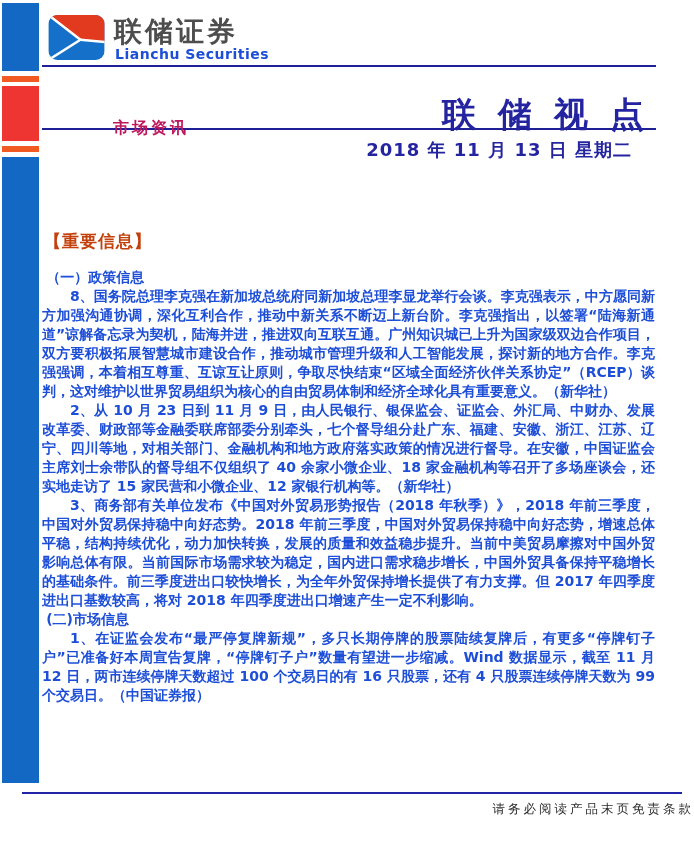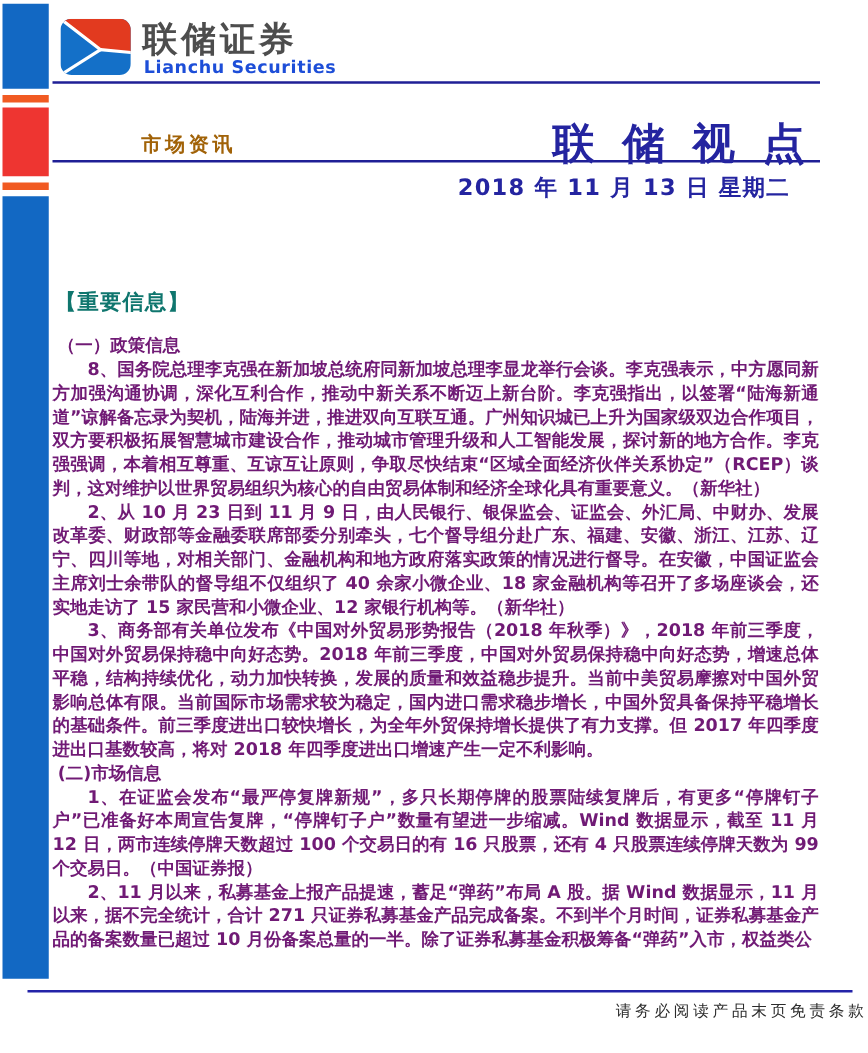--- a/index.html
+++ b/index.html
@@ -30,44 +30,44 @@
     font-size:14px; font-weight:bold; color:#1d4ed8; letter-spacing:0.5px;
   }
 
   
   .rule { position:absolute; height:2px; background:#1f1f96; }
   .rule-top    { left:42px; top:65px;  width:614px; }
   .rule-mast   { left:42px; top:128px; width:614px; }
   .rule-footer { left:22px; top:792px; width:660px; background:#2323a8; }
 
   .category-label {
-    position:absolute; left:113px; top:106px;
-    font-size:16px; font-weight:bold; color:#a16207; letter-spacing:3px;
+    position:absolute; left:113px; top:118px;
+    font-size:16px; font-weight:bold; color:#be185d; letter-spacing:3px;
   }
   .masthead {
     position:absolute; left:442px; top:92px;
     font-size:34px; font-weight:bold; color:#2424a0; letter-spacing:22px;
     white-space:nowrap;
   }
   .issue-date {
     position:absolute; right:62px; top:138px;
     font-size:18px; font-weight:bold; color:#2424a0; letter-spacing:1px;
   }
 
   
   .body-content {
     position:absolute; left:42px; top:230px; width:613px;
   }
   .section-title {
-    font-size:17px; font-weight:bold; color:#0f766e;
+    font-size:17px; font-weight:bold; color:#c2410c;
     letter-spacing:1px; margin:0 0 15px 2px;
   }
   .body-content p {
     font-size:14px; line-height:19px; font-weight:600;
-    color:#701a75; text-align:justify;
+    color:#1d4ed8; text-align:justify;
     margin:0;
   }
   .body-content p.p-indent { text-indent:2em; }
   .body-content p.p-subhead { text-indent:0.3em; font-weight:bold; }
 
   
   .footer-disclaimer {
     position:absolute; left:0; top:801px; width:694px;
     text-align:right; font-size:12.5px; color:#2b2b2b; letter-spacing:3px;
   }
@@ -113,20 +113,19 @@
 
   <div class="body-content">
     <h2 class="section-title">【重要信息】</h2>
     <div id="paragraphs">
         <p class="p-subhead">（一）政策信息</p>
         <p class="p-indent">8、国务院总理李克强在新加坡总统府同新加坡总理李显龙举行会谈。李克强表示，中方愿同新方加强沟通协调，深化互利合作，推动中新关系不断迈上新台阶。李克强指出，以签署“陆海新通道”谅解备忘录为契机，陆海并进，推进双向互联互通。广州知识城已上升为国家级双边合作项目，双方要积极拓展智慧城市建设合作，推动城市管理升级和人工智能发展，探讨新的地方合作。李克强强调，本着相互尊重、互谅互让原则，争取尽快结束“区域全面经济伙伴关系协定”（RCEP）谈判，这对维护以世界贸易组织为核心的自由贸易体制和经济全球化具有重要意义。（新华社）</p>
         <p class="p-indent">2、从 10 月 23 日到 11 月 9 日，由人民银行、银保监会、证监会、外汇局、中财办、发展改革委、财政部等金融委联席部委分别牵头，七个督导组分赴广东、福建、安徽、浙江、江苏、辽宁、四川等地，对相关部门、金融机构和地方政府落实政策的情况进行督导。在安徽，中国证监会主席刘士余带队的督导组不仅组织了 40 余家小微企业、18 家金融机构等召开了多场座谈会，还实地走访了 15 家民营和小微企业、12 家银行机构等。（新华社）</p>
         <p class="p-indent">3、商务部有关单位发布《中国对外贸易形势报告（2018 年秋季）》，2018 年前三季度，中国对外贸易保持稳中向好态势。2018 年前三季度，中国对外贸易保持稳中向好态势，增速总体平稳，结构持续优化，动力加快转换，发展的质量和效益稳步提升。当前中美贸易摩擦对中国外贸影响总体有限。当前国际市场需求较为稳定，国内进口需求稳步增长，中国外贸具备保持平稳增长的基础条件。前三季度进出口较快增长，为全年外贸保持增长提供了有力支撑。但 2017 年四季度进出口基数较高，将对 2018 年四季度进出口增速产生一定不利影响。</p>
         <p class="p-subhead">(二)市场信息</p>
         <p class="p-indent">1、在证监会发布“最严停复牌新规”，多只长期停牌的股票陆续复牌后，有更多“停牌钉子户”已准备好本周宣告复牌，“停牌钉子户”数量有望进一步缩减。Wind 数据显示，截至 11 月 12 日，两市连续停牌天数超过 100 个交易日的有 16 只股票，还有 4 只股票连续停牌天数为 99 个交易日。（中国证券报）</p>
-        <p class="p-indent">2、11 月以来，私募基金上报产品提速，蓄足“弹药”布局 A 股。据 Wind 数据显示，11 月以来，据不完全统计，合计 271 只证券私募基金产品完成备案。不到半个月时间，证券私募基金产品的备案数量已超过 10 月份备案总量的一半。除了证券私募基金积极筹备“弹药”入市，权益类公</p>
       </div>
   </div>
 
   <div class="rule rule-footer"></div>
   <div class="footer-disclaimer">请务必阅读产品末页免责条款</div>
 
 </div>
 
 </body></html>

